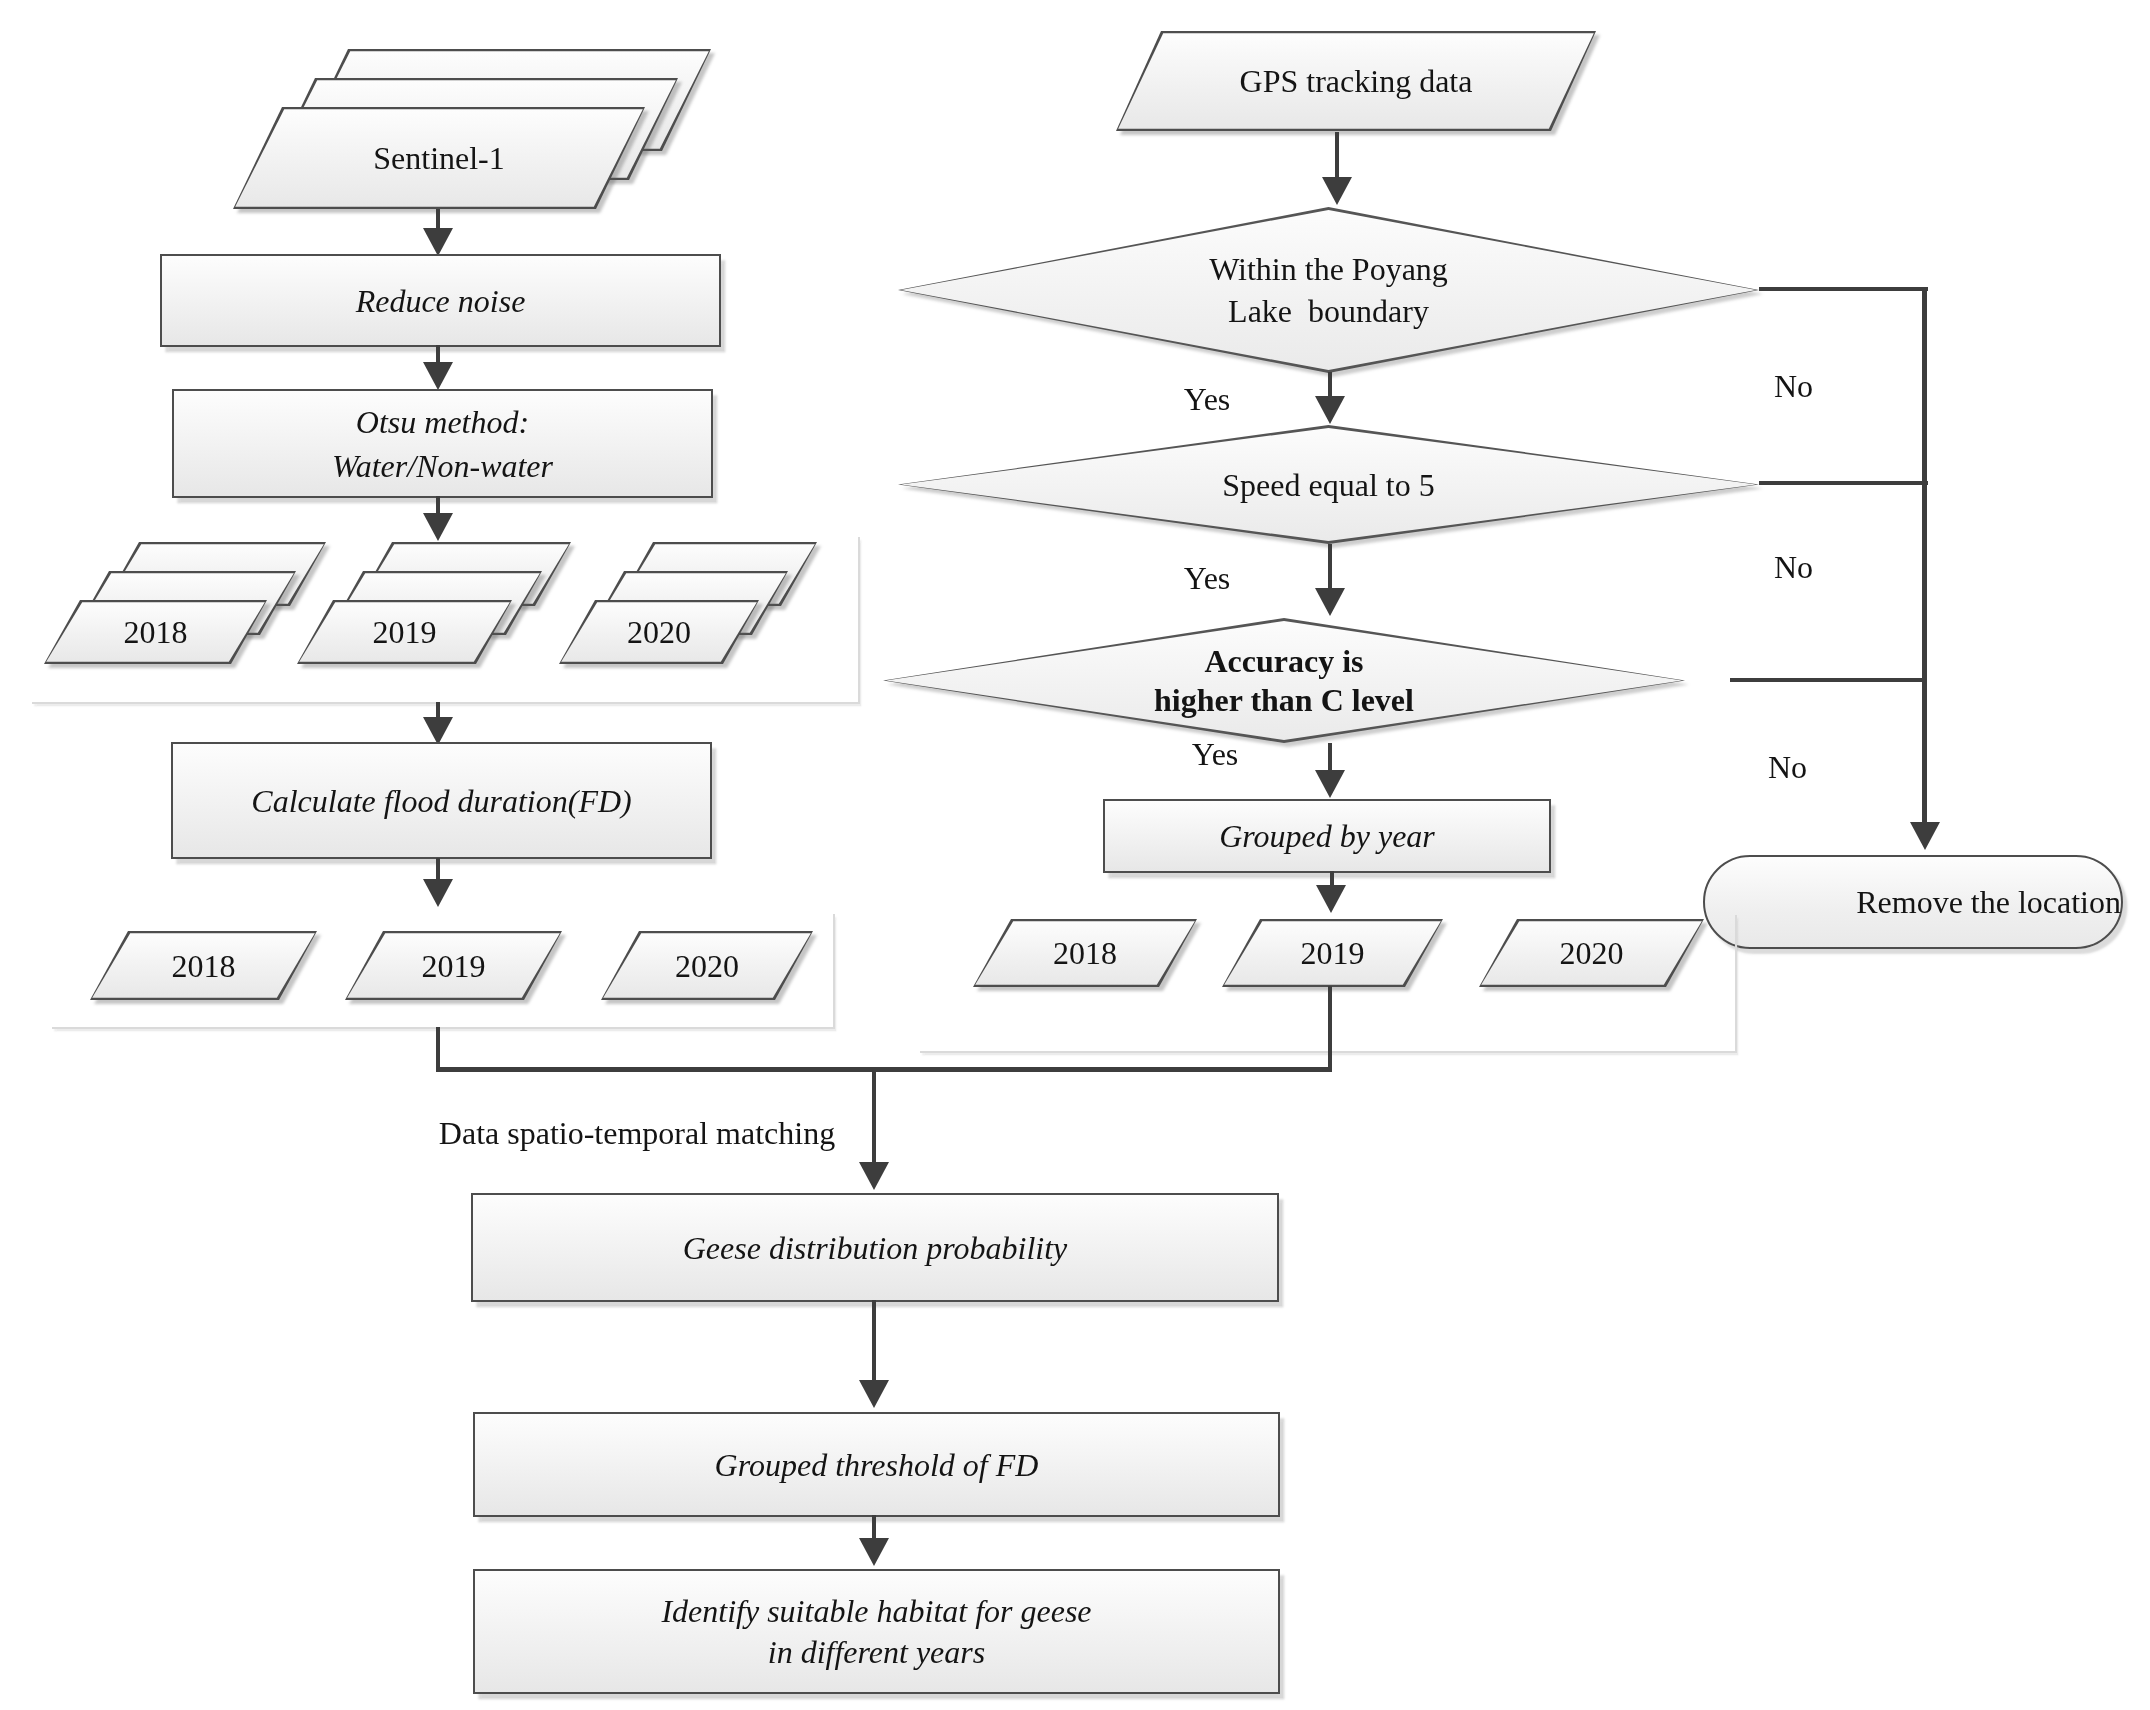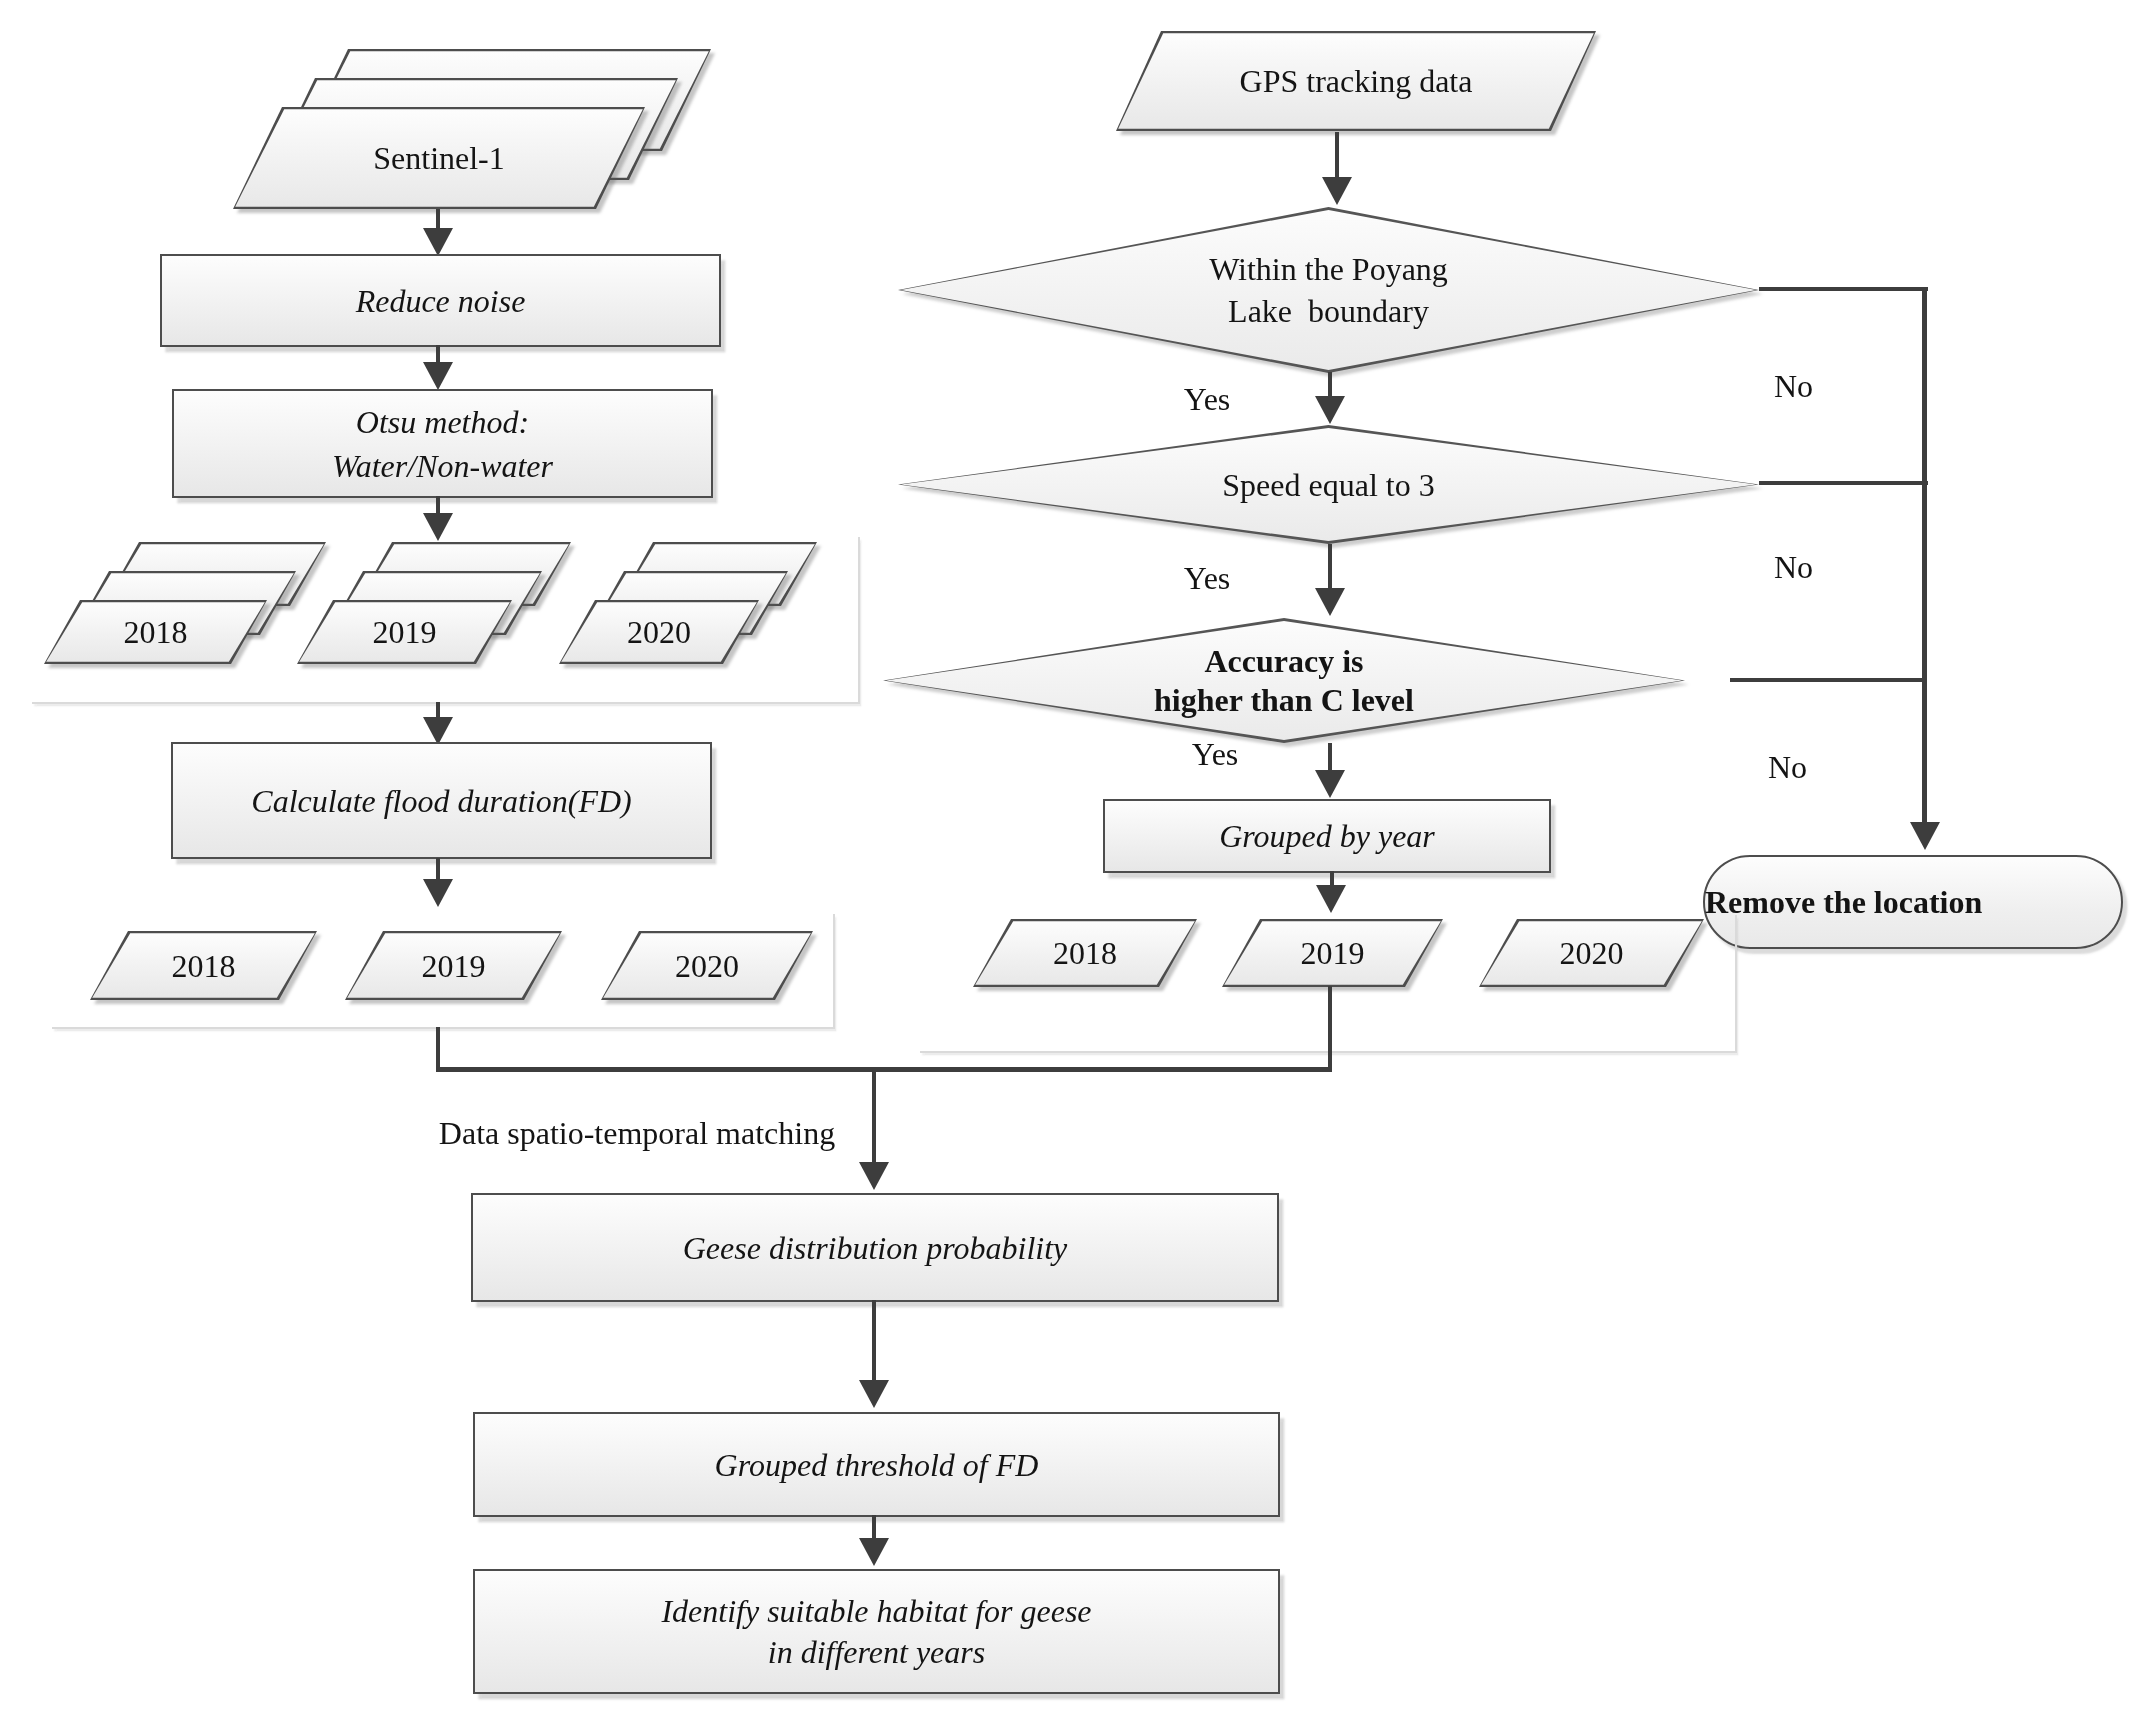--- a/index.html
+++ b/index.html
@@ -13,21 +13,21 @@
     background:linear-gradient(180deg,#fdfdfd 0%,#f1f1f1 55%,#e7e7e7 100%);
     box-shadow:5.1px 5.8px 2.2px rgba(110,110,110,.28);
     display:flex;flex-direction:column;align-items:center;justify-content:center;
     text-align:center;line-height:44px;font-style:italic;
   }
   
   .pill{
     position:absolute;border:2.2px solid #4d4d4d;border-radius:51px;
     background:linear-gradient(180deg,#fdfdfd 0%,#efefef 60%,#e9e9e9 100%);
     box-shadow:4.4px 5.1px 2.2px rgba(110,110,110,.25);
-    display:flex;align-items:center;justify-content:flex-start;text-align:center;font-weight:bold;
+    display:flex;align-items:center;justify-content:flex-end;text-align:center;
   }
   
   .para{position:absolute;filter:drop-shadow(4.4px 4.4px 1.5px rgba(90,90,90,.35));}
   .para .pb{position:absolute;inset:0;background:#4d4d4d;
     clip-path:polygon(var(--s) 0,100% 0,calc(100% - var(--s)) 100%,0 100%);}
   .para .pf{position:absolute;inset:2.2px;
     background:linear-gradient(180deg,#fdfdfd 0%,#f0f0f0 60%,#e8e8e8 100%);
     clip-path:polygon(var(--s) 0,100% 0,calc(100% - var(--s)) 100%,0 100%);}
   
   .diamond{position:absolute;filter:drop-shadow(4.4px 4.4px 1.5px rgba(90,90,90,.3));}
@@ -175,21 +175,21 @@
   <div class="flabel" style="left:1746px;top:367px;width:95px;">No</div>
   <div class="hline" style="left:1759px;top:287px;width:169px;height:4.4px;"></div>
 
   <div class="vline" style="left:1328px;top:372px;width:3.6px;height:26px;"></div>
   <div class="ah" style="left:1315px;top:396px;"></div>
 
   <div class="diamond" style="left:898px;top:425px;width:861px;height:119px;">
     <div class="db"></div>
       <div class="df"></div>
     <div class="lbl">
-        <span>Speed equal to 3</span>
+        <span>Speed equal to 5</span>
       </div>
   </div>
   <div class="flabel" style="left:1156px;top:559px;width:102px;">Yes</div>
   <div class="flabel" style="left:1746px;top:548px;width:95px;">No</div>
   <div class="hline" style="left:1759px;top:481px;width:169px;height:4.4px;"></div>
 
   <div class="vline" style="left:1328px;top:544px;width:3.6px;height:45px;"></div>
   <div class="ah" style="left:1315px;top:588px;"></div>
 
   <div class="diamond" style="left:883px;top:618px;width:802px;height:125px;font-weight:bold;">

